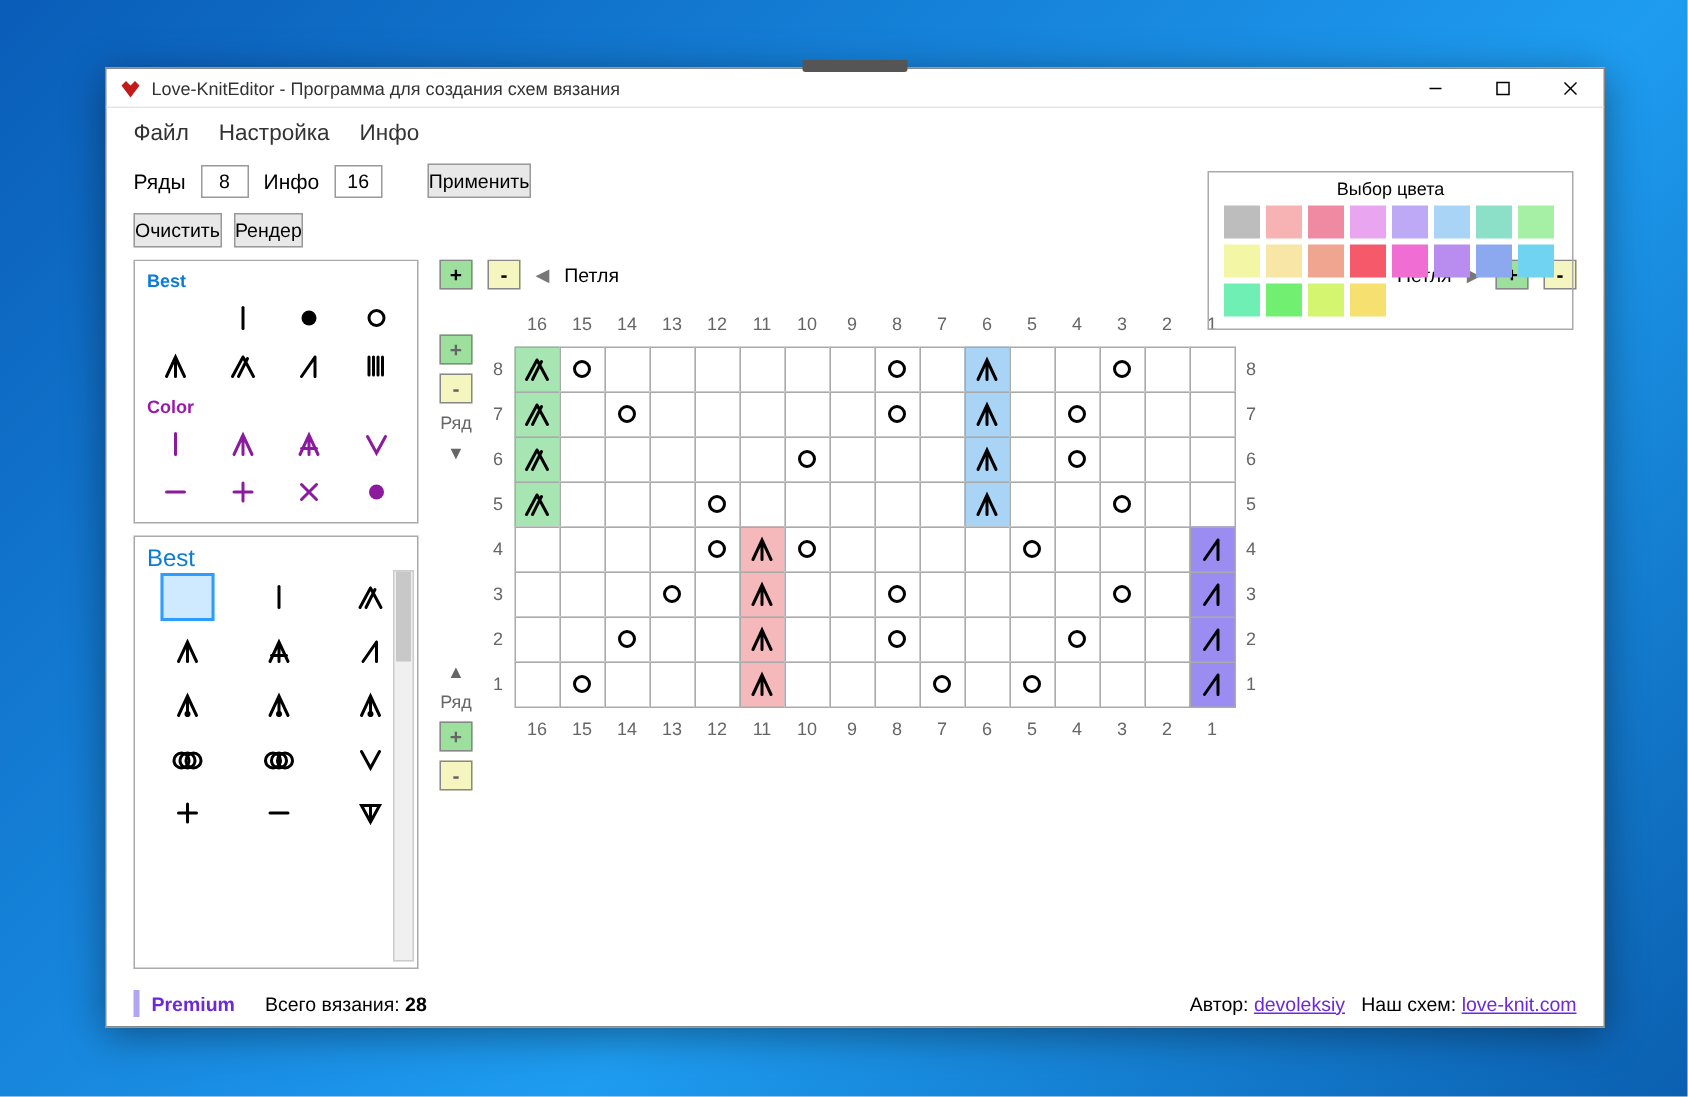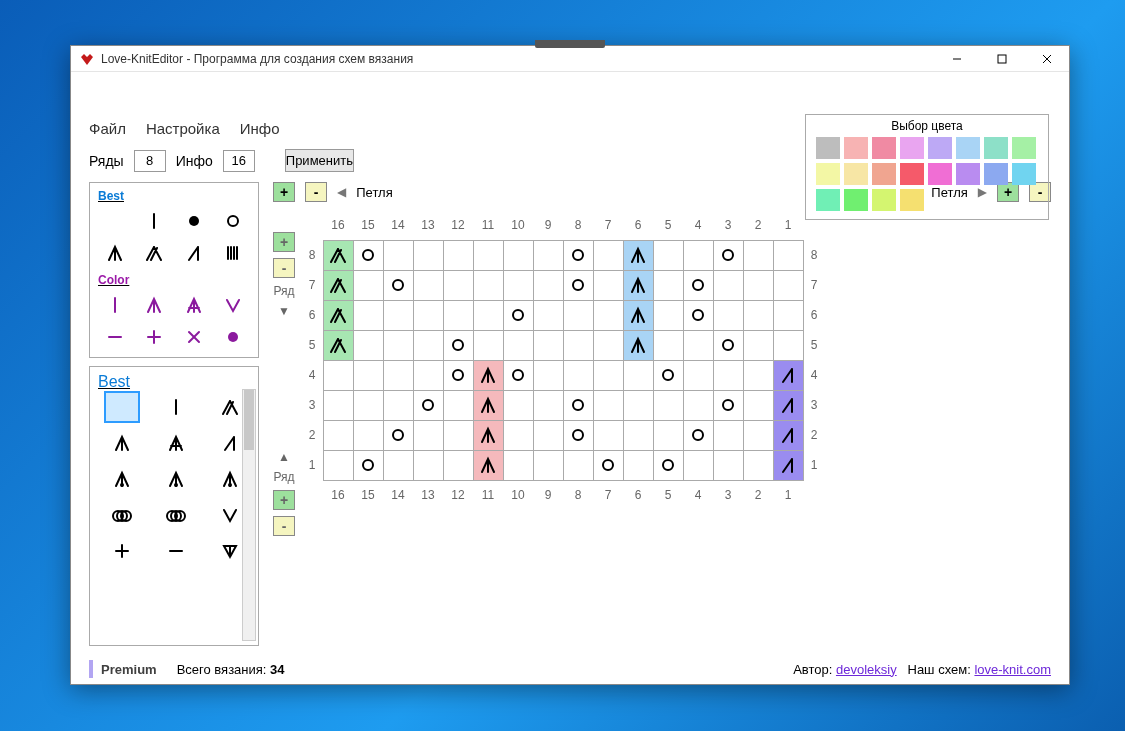--- a/index.html
+++ b/index.html
@@ -5,32 +5,32 @@
   * { box-sizing: border-box; font-family: 'Segoe UI', Tahoma, sans-serif; }
   body { margin:0; background: linear-gradient(135deg,#0a5db8 0%,#1e9cf0 60%,#0b5fb0 100%); height:731px; width:1125px; overflow:hidden; position:relative;}
   .window { position:absolute; left:70px; top:45px; width:1000px; height:640px; background:#fff; border:1px solid #888; box-shadow:0 5px 25px rgba(0,0,0,.4); display:flex; flex-direction:column; }
   .titlebar { display:flex; align-items:center; height:26px; padding:0 0 0 8px; border-bottom:1px solid #e5e5e5;}
   .titlebar .app-icon{width:16px;height:16px;margin-right:6px;display:inline-flex;align-items:center;justify-content:center;color:#c41a1a;}
   .titlebar .title{font-size:12px;color:#333;}
   .win-btns{margin-left:auto;display:flex;}
   .win-btn{width:45px;height:30px;display:flex;align-items:center;justify-content:center;font-size:10px;}
   .tab-strip{position:absolute;top:-6px;left:50%;transform:translateX(-50%);width:70px;height:8px;background:#555;border-radius:0 0 2px 2px;}
   .menubar{display:flex;gap:20px;padding:8px 18px;font-size:15px;color:#333;}
-  .menubar span{cursor:default;margin-top:40px;}
+  .menubar span{cursor:default;}
   .toolbar1{display:flex;align-items:center;gap:10px;padding:4px 18px 10px;font-size:14px;}
   .toolbar1 label{font-size:14px;}
   .toolbar1 input{width:32px;height:22px;text-align:center;font-size:13px;border:1px solid #999;}
   .btn{padding:3px 0;font-size:13px;background:#e8e8e8;border:1px solid #999;cursor:pointer;}
   .toolbar2{display:flex;gap:8px;padding:0 18px 8px;}
   .colorbox{position:absolute;right:20px;top:68px;border:1px solid #aaa;padding:4px 10px 8px;width:244px;}
   .colorbox .cbtitle{text-align:center;font-size:12px;margin-bottom:4px;}
   .swatches{display:flex;flex-wrap:wrap;gap:4px;}
   .swatch{width:24px;height:22px;}
   .main{display:flex;flex:1;padding:0 18px 8px;gap:14px;overflow:hidden;}
-  .leftcol{width:170px;display:flex;flex-direction:column;gap:8px;text-decoration:underline;}
+  .leftcol{width:190px;display:flex;flex-direction:column;gap:8px;}
   .panel{border:1px solid #aaa;padding:6px 8px;}
   .panel .ptitle{font-size:12px;font-weight:bold;color:#0a7bd6;margin-bottom:4px;}
   .sgrid{display:grid;grid-template-columns:repeat(4,1fr);gap:4px 6px;justify-items:center;}
   .sym{width:30px;height:28px;display:flex;align-items:center;justify-content:center;font-size:18px;font-weight:bold;}
   .panel2{border:1px solid #aaa;padding:6px 4px 6px 8px;flex:1;overflow:hidden;position:relative;}
   .panel2 .sgrid{grid-template-columns:repeat(3,1fr);}
   .panel2 .sym{width:36px;height:32px;font-size:20px;}
   .scrollbar{position:absolute;right:2px;top:22px;bottom:4px;width:14px;background:#f0f0f0;border:1px solid #ccc;}
   .scrollthumb{position:absolute;left:1px;right:1px;top:0;height:60px;background:#c8c8c8;}
   .sel{border:2px solid #2d9cff;background:#cfeaff;}
@@ -46,21 +46,21 @@
   .chart{display:flex;flex-direction:column;align-items:center;}
   .gtable{display:grid;grid-template-columns:22px repeat(16,30px) 22px;grid-auto-rows:30px;}
   .cell{border:1px solid #aaa;margin:-0.5px;display:flex;align-items:center;justify-content:center;font-size:14px;background:#fff;}
   .cell.hl-g{background:#a7e6b2;}
   .cell.hl-b{background:#a9d4f5;}
   .cell.hl-p{background:#f5b9bc;}
   .cell.hl-v{background:#9a8cf0;color:#000;}
   .hdr{font-size:12px;color:#666;display:flex;align-items:center;justify-content:center;}
   .footer{display:flex;align-items:center;padding:6px 18px;font-size:13px;border-top:0;}
   .footer .pbar{width:4px;height:18px;background:#b2a5f2;margin-right:8px;}
-  .footer .prem{color:#404040;font-weight:bold;margin-right:20px;}
+  .footer .prem{color:#6d28d9;font-weight:bold;margin-right:20px;}
   .footer .spacer{flex:1;}
   .footer a{color:#6d28d9;text-decoration:underline;}
   svg{overflow:visible;}
 </style>
 </head>
 <body>
 
 <div class="window">
   <div class="tab-strip"></div>
   <div class="titlebar">
@@ -96,20 +96,24 @@
     <span>Инфо</span>
   </div>
 
   <div class="toolbar1">
     <label>Ряды</label>
     <input value="8" style="">
     <label>Инфо</label>
     <input value="16" style="">
     <span style="width:10px"></span>
     <button class="btn">Применить</button>
+  </div>
+  <div class="toolbar2">
+    <button class="btn">Очистить</button>
+    <button class="btn">Рендер</button>
   </div>
 
   <div class="colorbox">
     <div class="cbtitle">Выбор цвета</div>
     <div class="swatches" id="swatches">
         <div class="swatch" style="background: rgb(189, 189, 189);"></div>
         <div class="swatch" style="background: rgb(247, 179, 179);"></div>
         <div class="swatch" style="background: rgb(240, 138, 163);"></div>
         <div class="swatch" style="background: rgb(233, 165, 240);"></div>
         <div class="swatch" style="background: rgb(189, 169, 245);"></div>
@@ -673,21 +677,21 @@
             </div>
         </div>
       </div>
     </div>
   </div>
 
   <div class="footer">
     <div class="pbar"></div>
     <span class="prem">Premium</span>
     <span>Всего вязания:</span>&nbsp;
-    <b>34</b>
+    <b>28</b>
     <span class="spacer"></span>
     <span>Автор:</span>&nbsp;
     <a href="#">devoleksiy</a>
     &nbsp;&nbsp;&nbsp;
     <span>Наш схем:</span>&nbsp;
     <a href="#">love-knit.com</a>
   </div>
 </div>
 
 </body></html>

